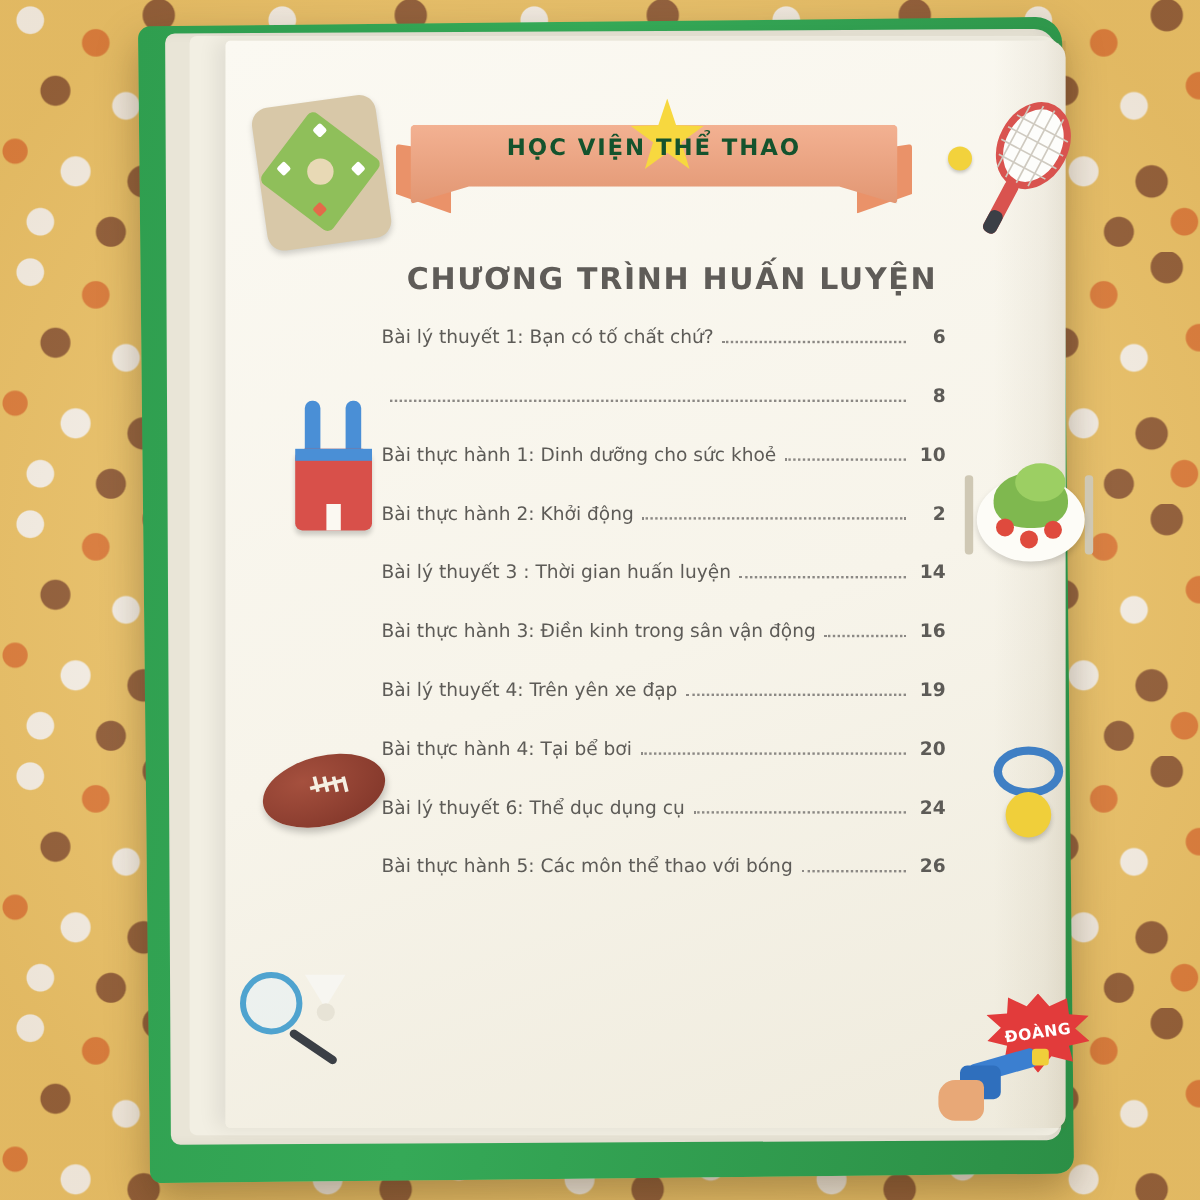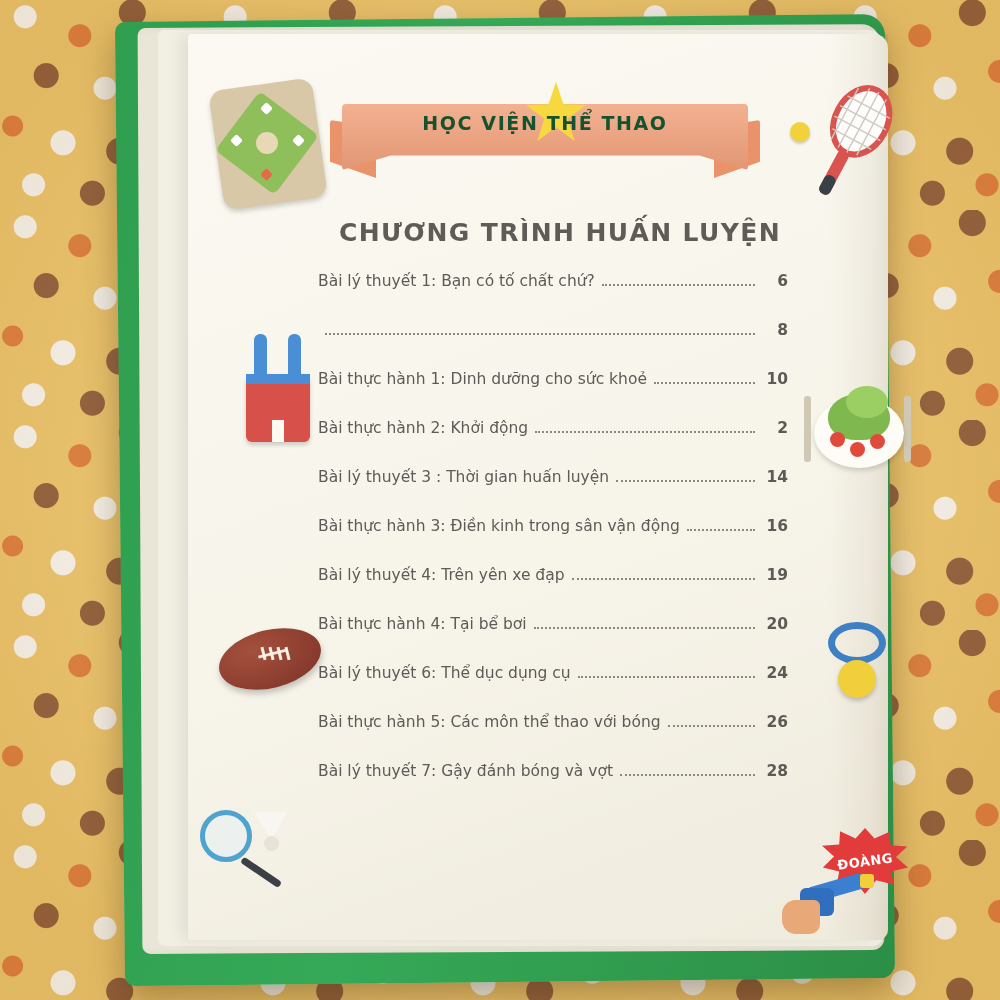--- a/index.html
+++ b/index.html
@@ -354,25 +354,20 @@
     <div class="toc-row">
       <span class="toc-label">Bài lý thuyết 6: Thể dục dụng cụ</span>
       <span class="toc-leader"></span>
       <span class="toc-page">24</span>
     </div>
     <div class="toc-row">
       <span class="toc-label">Bài thực hành 5: Các môn thể thao với bóng</span>
       <span class="toc-leader"></span>
       <span class="toc-page">26</span>
     </div>
-    <div class="toc-row">
-      <span class="toc-label">Bài lý thuyết 7: Gậy đánh bóng và vợt</span>
-      <span class="toc-leader"></span>
-      <span class="toc-page">28</span>
-    </div>
   </div>
 
   <div class="sticker st-field">
     <div class="plate"></div>
     <div class="diamond"></div>
     <div class="mound"></div>
     <div class="base b1"></div>
       <div class="base b2"></div>
     <div class="base b3"></div>
       <div class="base b4"></div>

